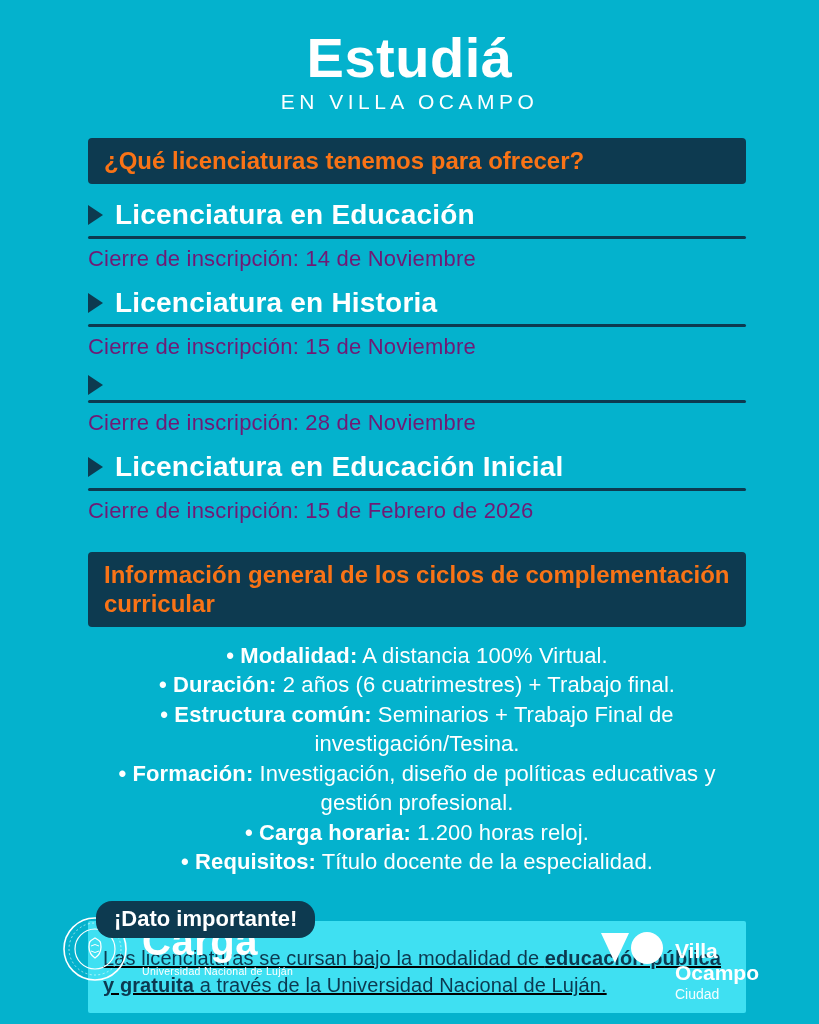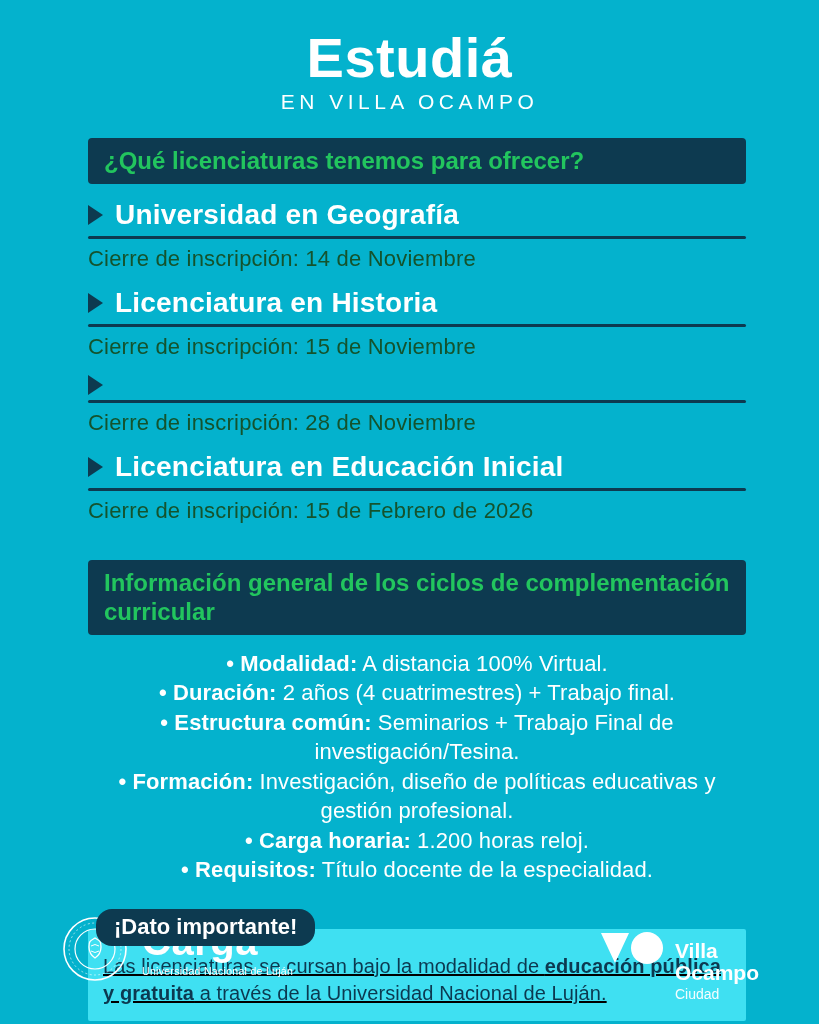--- a/index.html
+++ b/index.html
@@ -10,38 +10,38 @@
     font-family:"Liberation Sans", sans-serif;
     -webkit-font-smoothing:antialiased;
   }
   .header { text-align:center; padding-top:30px; color:#fff; }
   .page-title { font-size:56px; font-weight:bold; letter-spacing:0.5px; line-height:1; }
   .page-subtitle { font-size:21px; font-weight:500; letter-spacing:4.5px; margin-top:4px; }
 
   .content { margin:24px 73px 0 88px; }
 
   .banner {
-    background:#0d3a50; color:#22c55e; font-weight:bold;
+    background:#0d3a50; color:#f97316; font-weight:bold;
     font-size:24px; line-height:1.18; padding:9px 16px;
     border-radius:4px;
   }
-  .banner.second { margin-top:36px; }
+  .banner.second { margin-top:28px; }
 
   .programs { margin-top:6px; }
   .program { margin-top:15px; }
   .program-title-row { display:flex; align-items:center; gap:12px; }
   .tri {
     width:0; height:0; flex:0 0 auto;
     border-left:15px solid #0d3a50;
     border-top:10px solid transparent;
     border-bottom:10px solid transparent;
   }
   .program-title { color:#fff; font-weight:bold; font-size:28px; letter-spacing:0.2px; }
   .rule { height:3px; background:#0d3a50; margin-top:5px; border-radius:2px; }
-  .deadline { color:#14532d; font-size:22px; margin-top:7px; letter-spacing:0.2px; }
+  .deadline { color:#701a75; font-size:22px; margin-top:7px; letter-spacing:0.2px; }
 
   .info-list { margin-top:14px; color:#fff; font-size:22px; line-height:1.34; letter-spacing:0.1px;text-align:center; }
   .info-line b { font-weight:bold; }
 
   .dato { margin-top:24px; position:relative;text-decoration:underline; }
   .dato-badge {
     display:inline-block; position:relative; z-index:2;
     background:#0d3a50; color:#fff; font-weight:bold; font-size:22px;
     padding:5px 18px 6px; border-radius:16px; margin-left:8px;
   }
@@ -79,21 +79,21 @@
 
   <div class="content">
 
     <div class="banner">¿Qué licenciaturas tenemos para ofrecer?</div>
 
     <div class="programs">
 
       <div class="program">
         <div class="program-title-row">
           <span class="tri"></span>
-          <span class="program-title">Universidad en Geografía</span>
+          <span class="program-title">Licenciatura en Educación</span>
         </div>
         <div class="rule"></div>
         <div class="deadline">Cierre de inscripción: 14 de Noviembre</div>
       </div>
 
       <div class="program">
         <div class="program-title-row">
           <span class="tri"></span>
           <span class="program-title">Licenciatura en Historia</span>
         </div>
@@ -117,21 +117,21 @@
         <div class="rule"></div>
         <div class="deadline">Cierre de inscripción: 15 de Febrero de 2026</div>
       </div>
 
     </div>
 
     <div class="banner second">Información general de los ciclos de complementación curricular</div>
 
     <div class="info-list">
       <div class="info-line"><b><span>•</span> <span>Modalidad:</span></b><span> A distancia 100% Virtual.</span></div>
-      <div class="info-line"><b><span>•</span> <span>Duración:</span></b><span> 2 años (4 cuatrimestres) + Trabajo final.</span></div>
+      <div class="info-line"><b><span>•</span> <span>Duración:</span></b><span> 2 años (6 cuatrimestres) + Trabajo final.</span></div>
       <div class="info-line"><b><span>•</span> <span>Estructura común:</span></b><span> Seminarios + Trabajo Final de investigación/Tesina.</span></div>
       <div class="info-line"><b><span>•</span> <span>Formación:</span></b><span> Investigación, diseño de políticas educativas y gestión profesional.</span></div>
       <div class="info-line"><b><span>•</span> <span>Carga horaria:</span></b><span> 1.200 horas reloj.</span></div>
       <div class="info-line"><b><span>•</span> <span>Requisitos:</span></b><span> Título docente de la especialidad.</span></div>
     </div>
 
     <div class="dato">
       <div class="dato-badge">¡Dato importante!</div>
       <div class="dato-box">
         <span>Las licenciaturas se cursan bajo la modalidad de </span><b>educación pública y gratuita</b><span> a través de la Universidad Nacional de Luján.</span>

